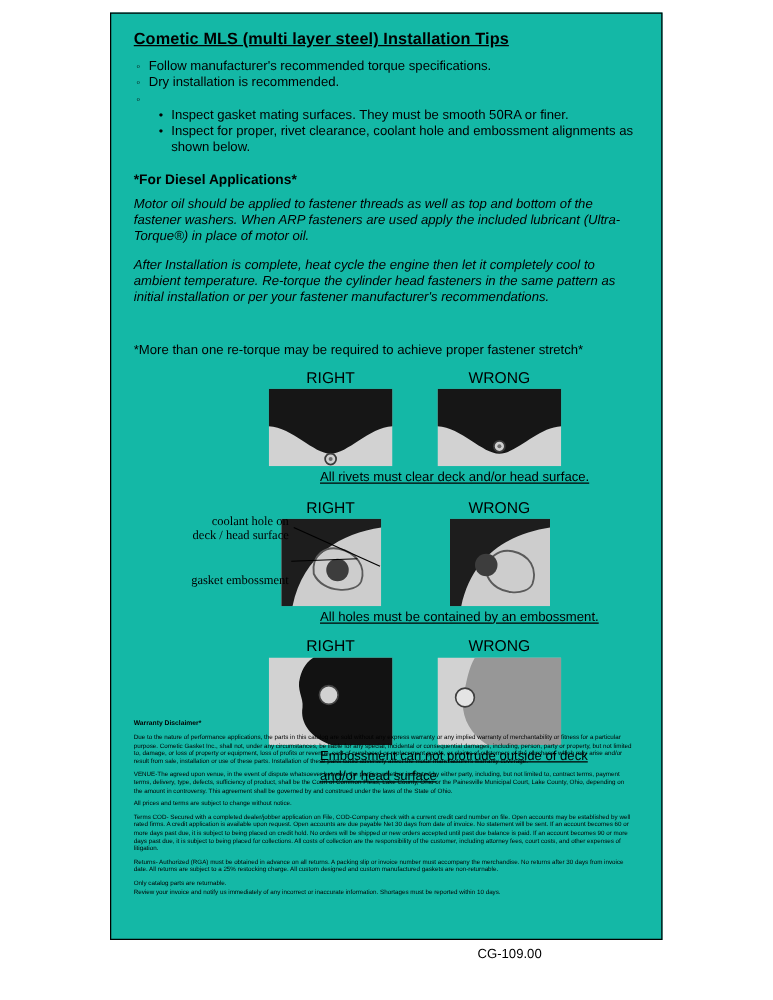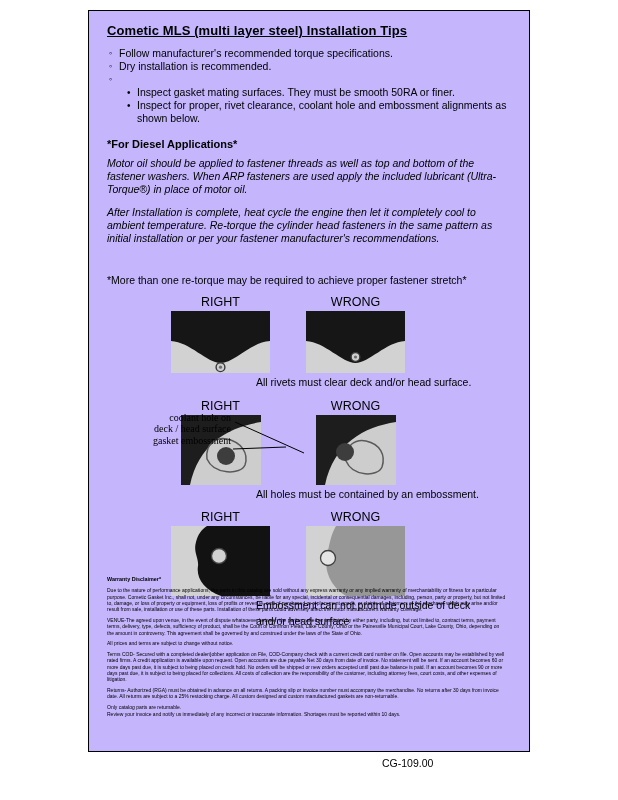--- a/index.html
+++ b/index.html
@@ -3,42 +3,42 @@
 <meta charset="utf-8">
 <style>
   html,body{margin:0;padding:0;}
   body{
     width:618px;height:800px;background:#ffffff;position:relative;
     font-family:"Liberation Sans", sans-serif;color:#000;overflow:hidden;
     -webkit-font-smoothing:antialiased;
   }
   .frame{
     position:absolute;left:88px;top:10px;width:442px;height:742px;
-    border:1px solid #000;box-sizing:border-box;background:#c4b5fd;
+    border:1px solid #000;box-sizing:border-box;background:#14b8a6;
   }
   .content{padding:12px 16px 0 18px;}
   .doc-title{font-size:13px;font-weight:bold;text-decoration:underline;margin-bottom:9px;letter-spacing:0.1px;}
   .bullet-list{font-size:10.5px;line-height:13px;}
   .bullet{display:flex;margin-left:2px;}
   .bullet .mark{width:10px;flex:0 0 10px;font-size:9px;line-height:13px;}
   .sub-bullet{display:flex;margin-left:20px;}
   .sub-bullet .mark{width:10px;flex:0 0 10px;font-size:10px;line-height:13px;}
   .diesel-heading{font-size:11px;font-weight:bold;margin-top:13px;margin-bottom:7px;}
   .para{font-size:10.5px;line-height:13px;width:402px;margin-bottom:10px;font-style:italic;}
   .note{font-size:10.5px;line-height:13px;width:402px;margin-top:29px;margin-bottom:8px;}
-  .pair-row{display:flex;gap:36px;margin-left:64px;}
+  .pair-row{display:flex;gap:36px;margin-left:108px;}
   .dcol{width:99px;text-align:center;}
   .dlabel{font-size:12.5px;margin-bottom:2px;}
   .dimg{display:block;margin:0 auto;}
-  .caption{font-size:10.5px;line-height:12.5px;margin:3px 0 10px 149px;}
+  .caption{font-size:10.5px;line-height:12.5px;margin:3px 0 10px 149px;text-decoration:underline;}
   .caption.tight{margin-bottom:0;}
   .row2-wrap{position:relative;}
   .callout{position:absolute;font-size:10px;line-height:11.5px;text-align:right;width:100px;font-family:Liberation Serif, serif;}
   .callout1{left:24px;top:13px;}
-  .callout2{left:24px;top:36px;}
+  .callout2{left:24px;top:60px;}
   .callout-lines{position:absolute;left:0;top:0;pointer-events:none;}
   .warranty{position:absolute;left:18px;top:565px;width:400px;font-size:5px;line-height:6.3px;}
   .warranty-heading{font-weight:bold;font-size:5.4px;margin-bottom:5px;}
   .warranty p{margin:0 0 4.5px 0;}
   .warranty p.no-gap{margin-bottom:0;}
   .page-num{position:absolute;left:382px;top:757px;font-size:10.5px;}
 </style>
 </head>
 <body>
 

